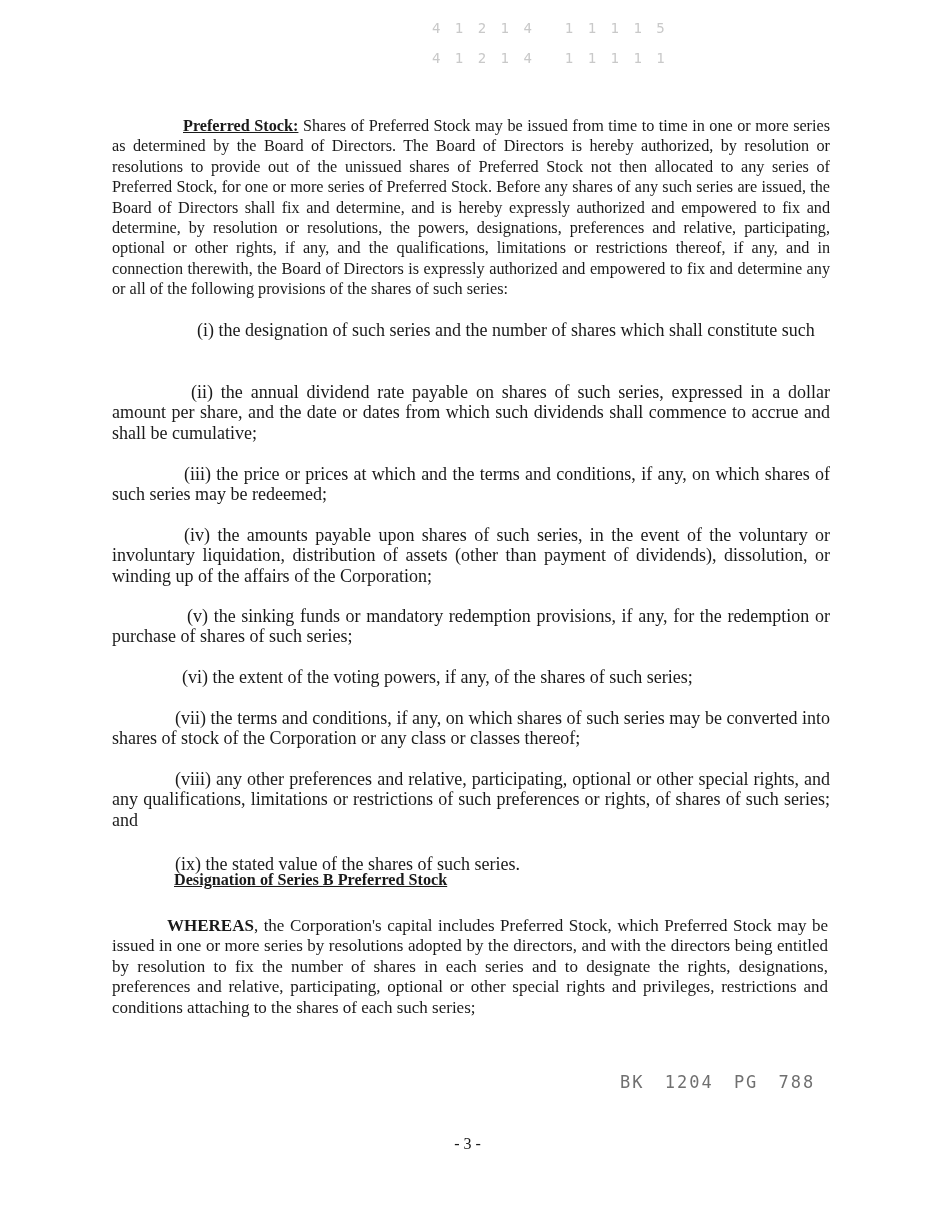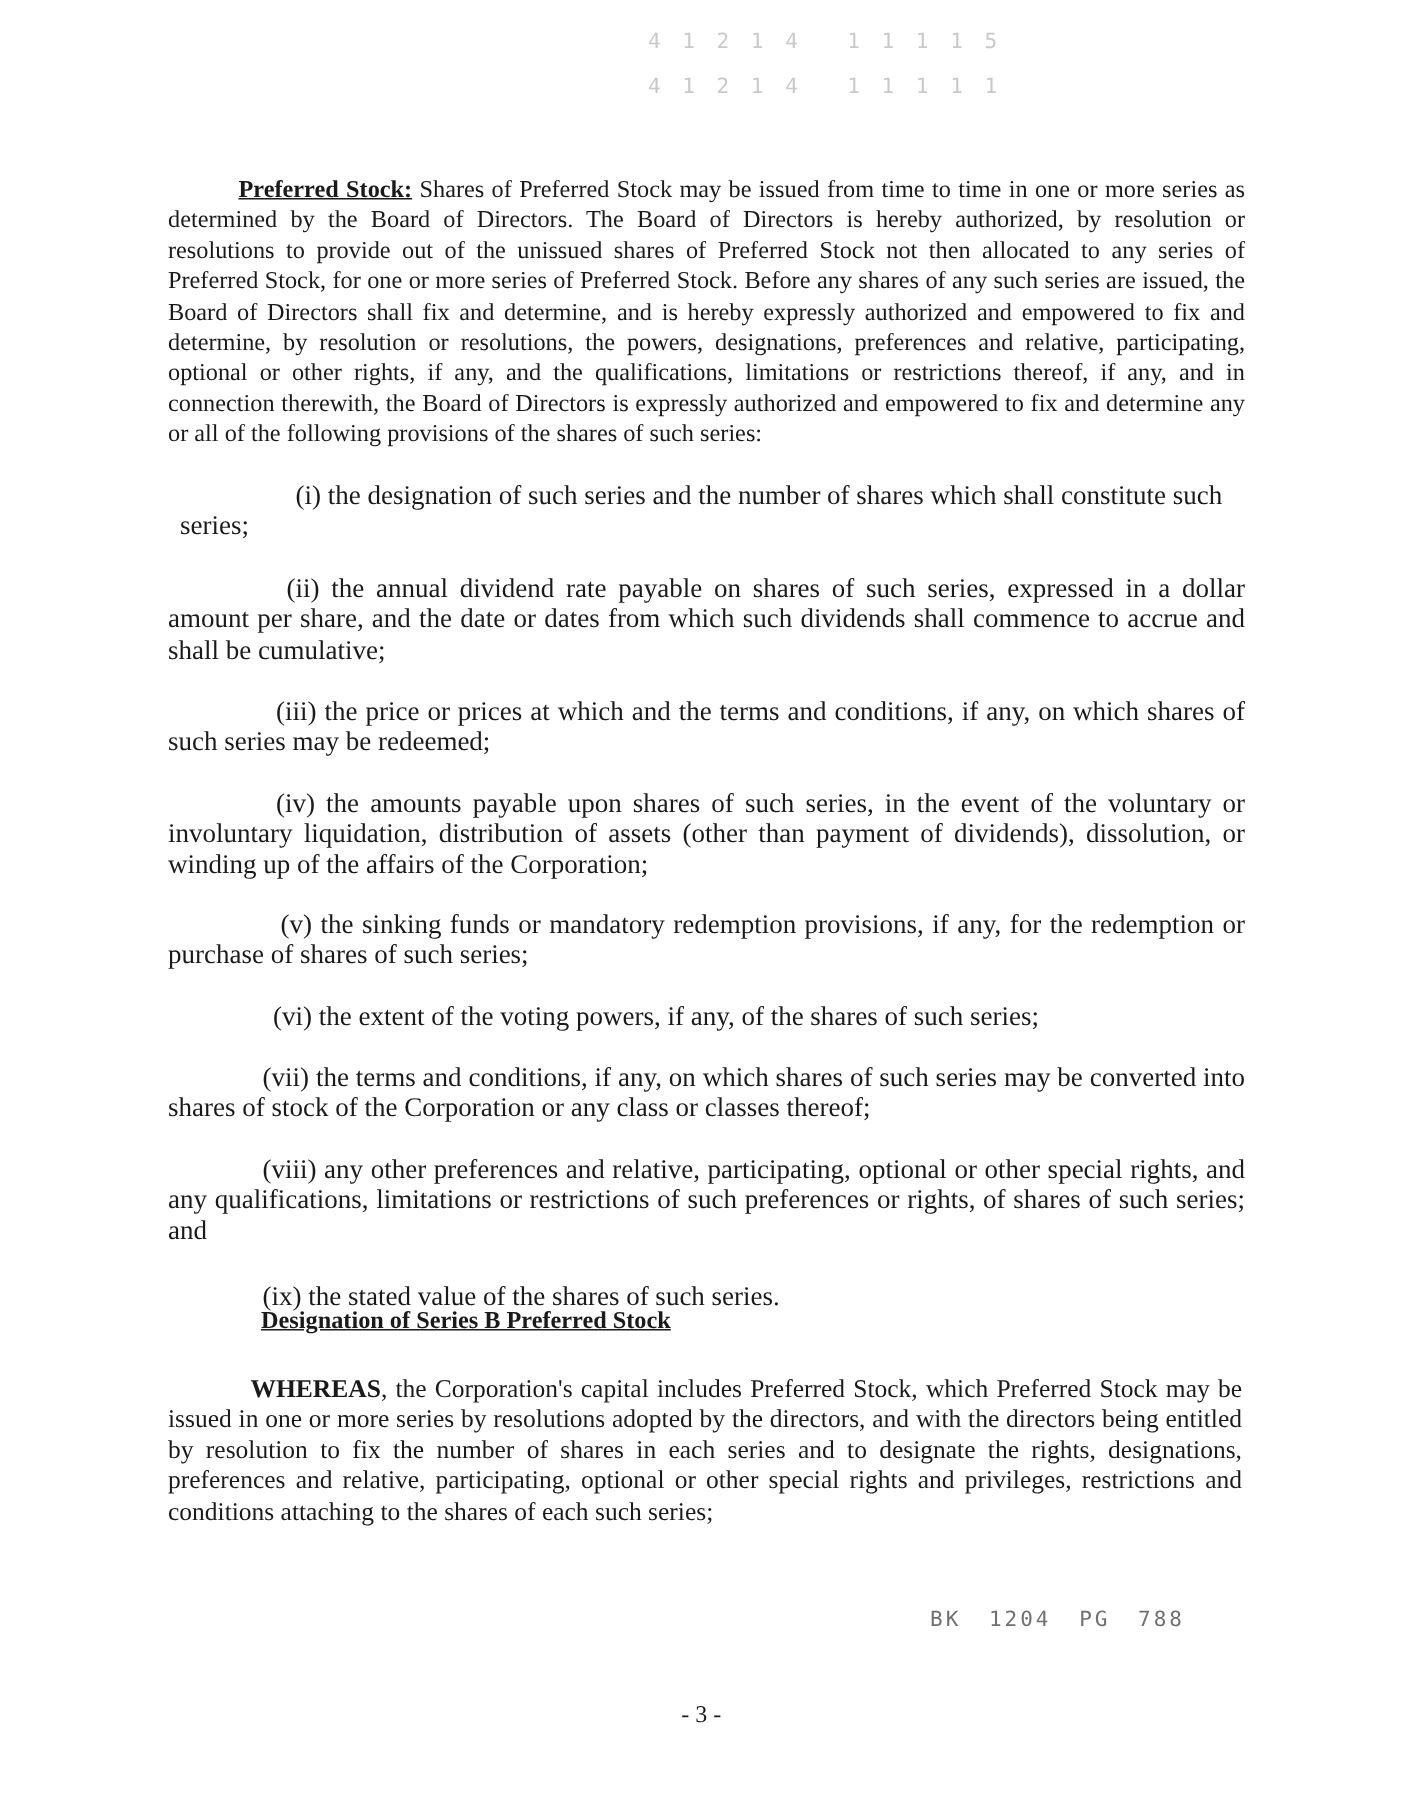--- a/index.html
+++ b/index.html
@@ -5,27 +5,27 @@
     html, body { margin: 0; padding: 0; background: #ffffff; }
     body { width: 935px; height: 1208px; position: relative; overflow: hidden;
            font-family: "Liberation Serif", serif; color: #1a1a1a; }
     .stamp { position: absolute; font-family: "DejaVu Sans Mono", "Liberation Mono", monospace;
              color: #c9c9c9; font-size: 14px; letter-spacing: 3px; text-align: center; }
     .stamp1 { left: 432px; top: 20px; }
     .stamp2 { left: 432px; top: 50px; }
     .stamp .gap { display: inline-block; width: 30px; }
     p { margin: 0; text-align: justify; }
     .para-main { position: absolute; left: 112px; top: 116px; width: 718px; font-size: 16.2px; line-height: 20.4px; text-align: justify; text-indent: 47px; }
-    .heading-inline { font-weight: bold; text-decoration: underline; }
+    .heading-inline { font-weight: bold; text-decoration: underline; margin-left: 24px; }
     .item { position: absolute; left: 112px; width: 718px; font-size: 18px; line-height: 20.4px; text-align: justify; }
     .section-heading { position: absolute; left: 174px; top: 871px; font-weight: bold; text-decoration: underline; font-size: 16.2px; }
     .whereas { position: absolute; left: 112px; top: 916px; width: 716px; font-size: 17px; line-height: 20.4px; text-align: justify; text-indent: 55px; }
     .whereas b { font-weight: bold; }
     .book-stamp { position: absolute; left: 620px; top: 1072px; font-family: "DejaVu Sans Mono", "Liberation Mono", monospace;
-                  color: #707070; font-size: 14px; letter-spacing: 2px; word-spacing: 8px; }
+                  color: #707070; font-size: 17px; letter-spacing: 2px; word-spacing: 8px; }
     .page-num { position: absolute; left: 0; width: 935px; top: 1135px; text-align: center; font-size: 16px; }
   </style>
 </head>
 <body>
 
 <div class="stamp stamp1">
   <span>4 1 2 1 4</span><span class="gap"></span><span>1 1 1 1 5</span>
 </div>
 <div class="stamp stamp2">
   <span>4 1 2 1 4</span><span class="gap"></span><span>1 1 1 1 1</span>
@@ -33,21 +33,20 @@
 
 <p class="para-main">
   <span class="heading-inline">Preferred Stock:</span><span> Shares of Preferred Stock may be issued from time to time in one or more series as determined by the Board of Directors.  The Board of Directors is hereby authorized, by resolution or resolutions to provide out of the unissued shares of Preferred Stock not then allocated to any series of Preferred Stock, for one or more series of Preferred Stock.  Before any shares of any such series are issued, the Board of Directors shall fix and determine, and is hereby expressly authorized and empowered to fix and determine, by resolution or resolutions, the powers, designations, preferences and relative, participating, optional or other rights, if any, and the qualifications, limitations or restrictions thereof, if any, and in connection therewith, the Board of Directors is expressly authorized and empowered to fix and determine any or all of the following provisions of the shares of such series:</span>
 </p>
 
 <div class="item" style="top:320px;">
   <div style="padding-left:85px;">
     <span>(i)</span>
     <span>the designation of such series and the number of shares which shall constitute such</span>
   </div>
-  <div style="padding-left:8px;">series;</div>
 </div>
 
 <p class="item" style="top:382px; text-indent:79px;">
   <span>(ii)</span> <span>the annual dividend rate payable on shares of such series, expressed in a dollar amount per share, and the date or dates from which such dividends shall commence to accrue and shall be cumulative;</span>
 </p>
 
 <p class="item" style="top:464px; text-indent:72px;">
   <span>(iii)</span> <span>the price or prices at which and the terms and conditions, if any, on which shares of such series may be redeemed;</span>
 </p>
 

